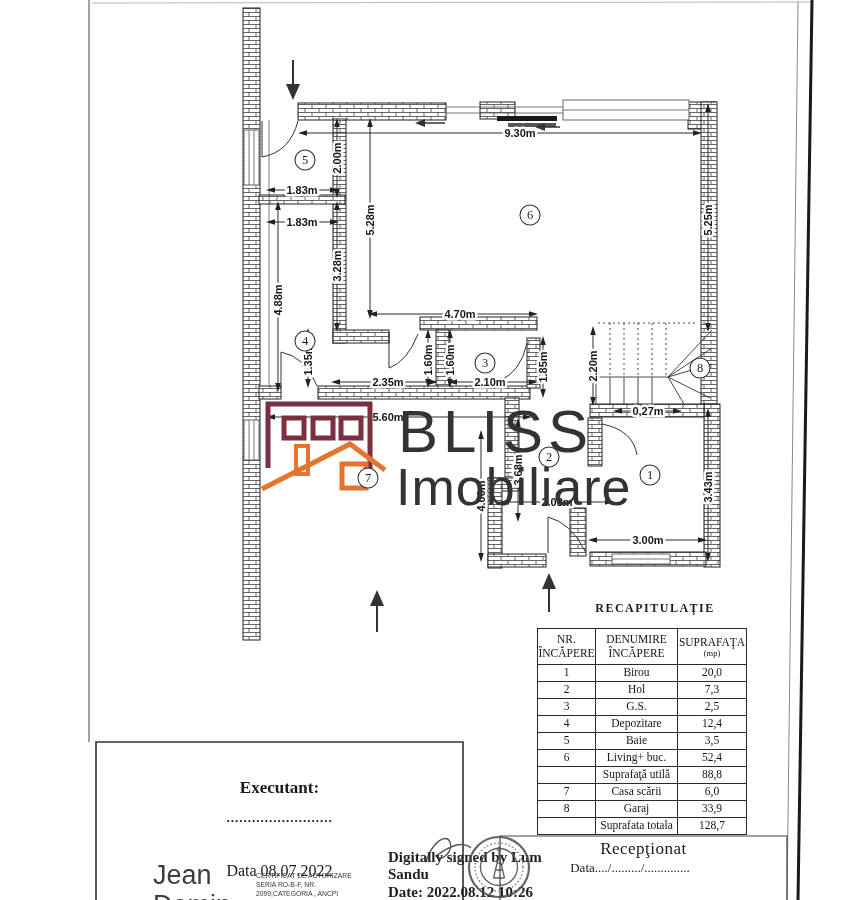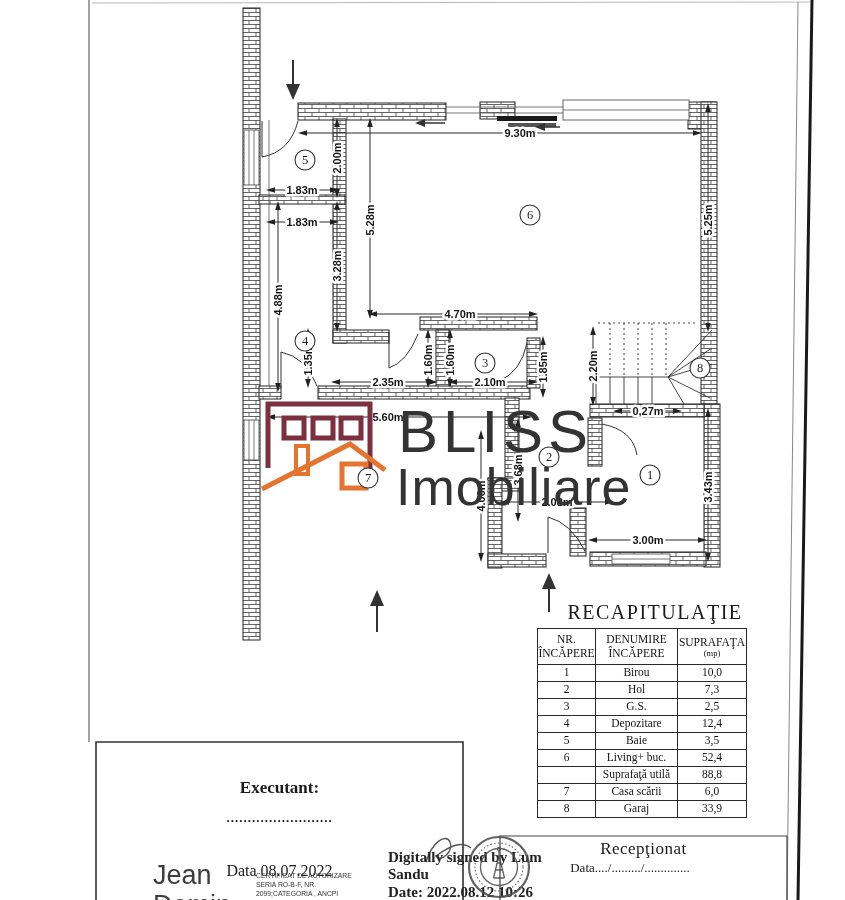--- a/index.html
+++ b/index.html
@@ -26,21 +26,21 @@
   .rmc{fill:#fff;stroke:#333;stroke-width:1.1;}
   .rmt{font:12.5px "Liberation Serif",serif;fill:#1d1d1d;text-anchor:middle;}
   .arrow{stroke:#333;stroke-width:2;fill:none;}
   .ahead{fill:#333;}
   .pborder{stroke:#666;stroke-width:1.2;fill:none;}
 
   .logo-b{font:400 60px "Liberation Sans",sans-serif;fill:#333;letter-spacing:5px;}
   .logo-i{font:400 52px "Liberation Sans",sans-serif;fill:#333;letter-spacing:1px;}
 
   
-  .recap-title{font-weight:normal;font-size:20px;letter-spacing:1.5px;text-align:center;}
+  .recap-title{font-weight:bold;font-size:12px;letter-spacing:1.5px;text-align:center;}
   table.recap{border-collapse:collapse;table-layout:fixed;width:209px;
     font-size:11.5px;text-align:center;color:#141414;}
   table.recap td,table.recap th{border:1.3px solid #2a2a2a;padding:0;line-height:1.15;
     font-weight:normal;overflow:hidden;white-space:nowrap;}
   table.recap th{height:35px;font-size:11.5px;}
   table.recap td{height:16px;}
   .mp{font-size:8.5px;line-height:.8;}
 
   
   .c{text-align:center;}
@@ -309,21 +309,21 @@
       <div>ÎNCĂPERE</div>
     </th>
     <th>
       <div>SUPRAFAŢA</div>
       <div class="mp">(mp)</div>
     </th>
   </tr>
   <tr>
         <td>1</td>
         <td>Birou</td>
-        <td>10,0</td>
+        <td>20,0</td>
       </tr>
   <tr>
         <td>2</td>
         <td>Hol</td>
         <td>7,3</td>
       </tr>
   <tr>
         <td>3</td>
         <td>G.S.</td>
         <td>2,5</td>
@@ -350,20 +350,25 @@
       </tr>
   <tr>
         <td>7</td>
         <td>Casa scării</td>
         <td>6,0</td>
       </tr>
   <tr>
         <td>8</td>
         <td>Garaj</td>
         <td>33,9</td>
+      </tr>
+  <tr>
+        <td></td>
+        <td>Suprafata totala</td>
+        <td>128,7</td>
       </tr>
 </tbody>
   </table>
 
 <div class="overlay exe-label c" style="left:96px;top:778px;width:367px;">Executant:</div>
 <div class="overlay exe-dots c" style="left:96px;top:810px;width:367px;">.........................</div>
 <div class="overlay exe-date c" style="left:96px;top:862px;width:367px;">Data 08.07.2022</div>
 <div class="overlay sig-name" style="left:153px;top:860px;">Jean</div>
 <div class="overlay sig-name" style="left:153px;top:890px;">Domin</div>
 <div class="overlay cert" style="left:256px;top:872px;">

